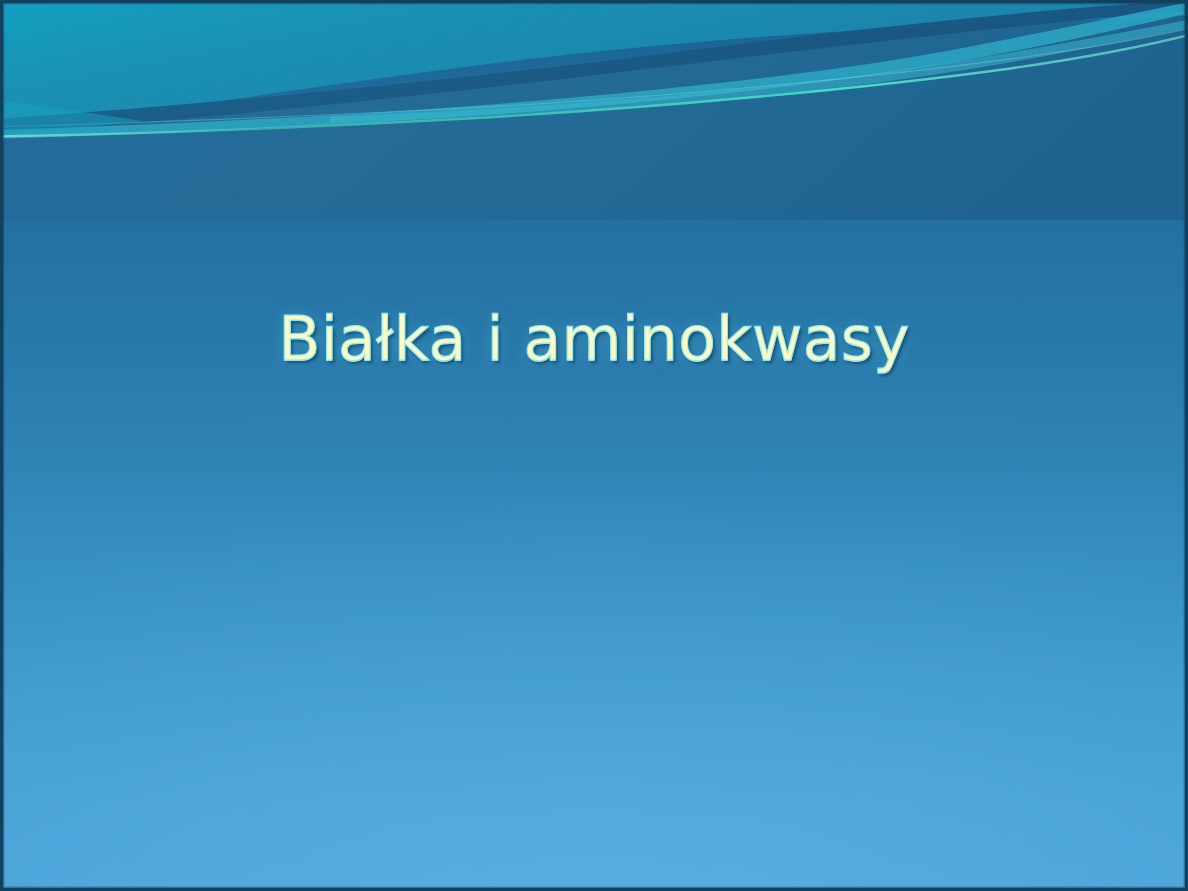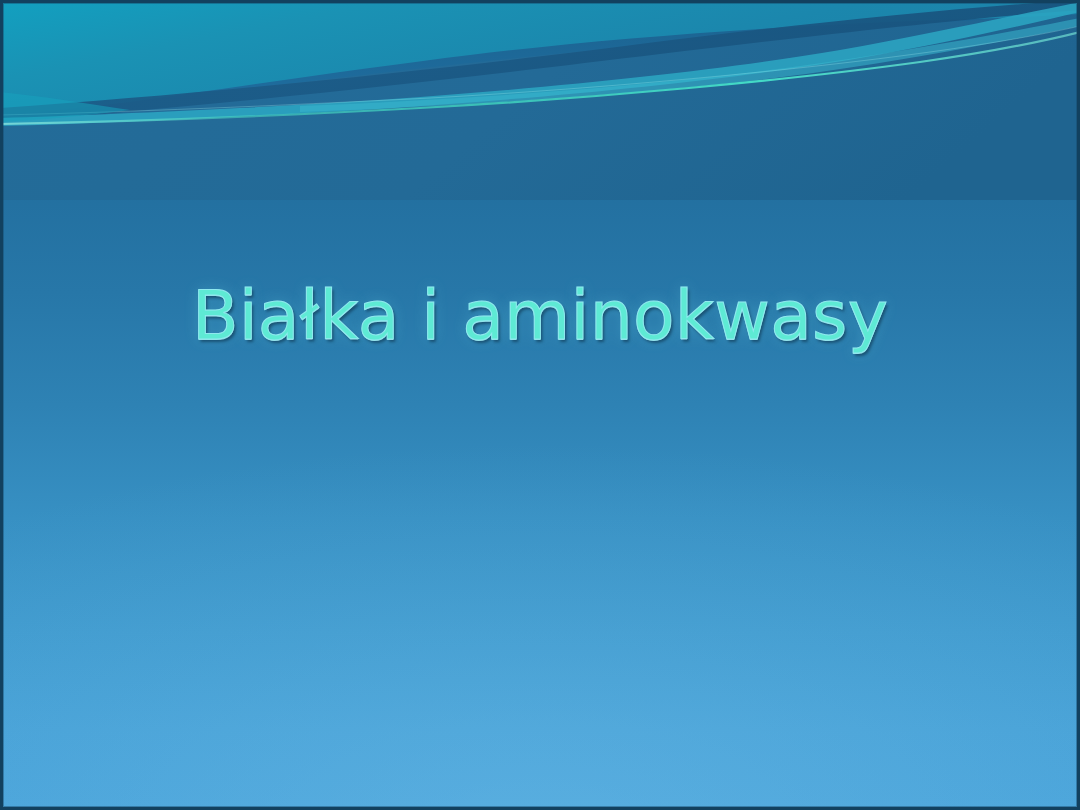--- a/index.html
+++ b/index.html
@@ -71,24 +71,24 @@
     left: 0;
     right: 0;
     top: 276px;
     text-align: center;
   }
   .slide-title {
     display: inline-block;
     margin: 0;
     font-family: "DejaVu Sans", sans-serif;
     font-weight: 400;
-    font-size: 68px;
+    font-size: 56px;
     line-height: 1.18;
     letter-spacing: 0.2px;
-    color: #5eead4;
+    color: #fef9c3;
     -webkit-text-stroke: 1px #8fe9ef;
     text-shadow:
        0 1px 0 rgba(170,245,250,0.85),
        2px 3px 3px rgba(8,42,66,0.55),
        0 0 14px rgba(120,230,240,0.28);
     white-space: nowrap;
   }
 </style>
 </head>
 <body>

